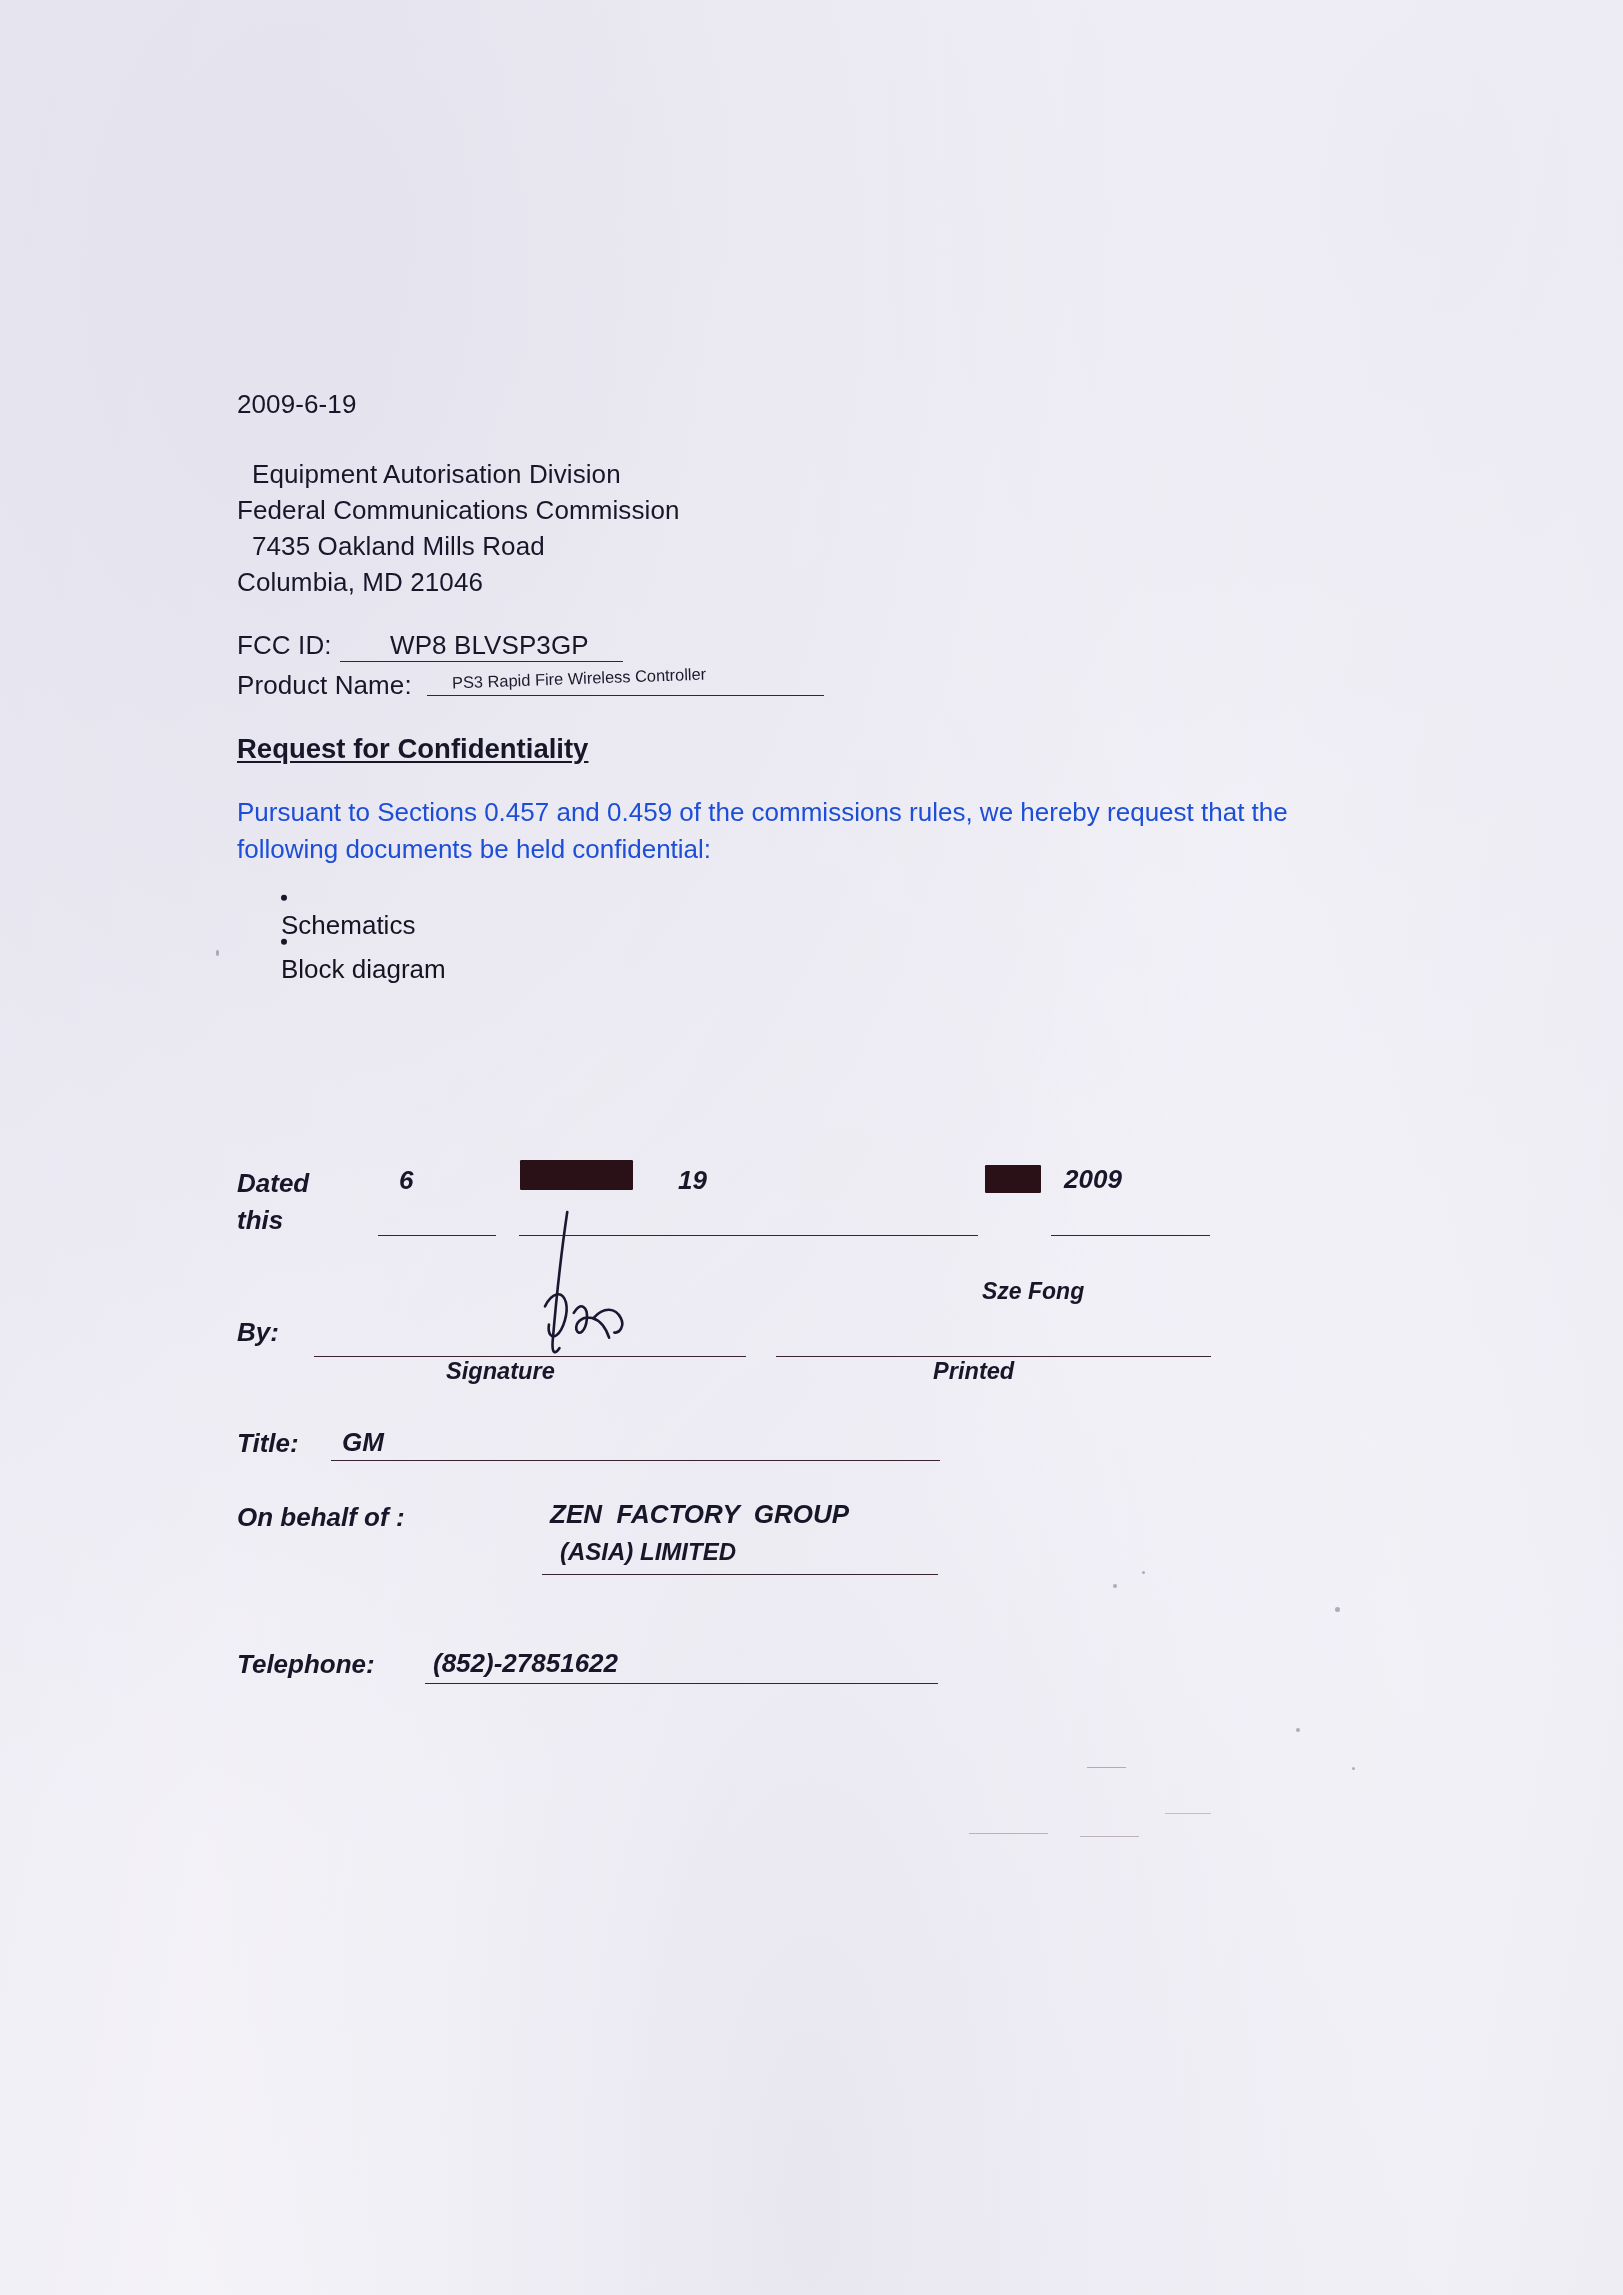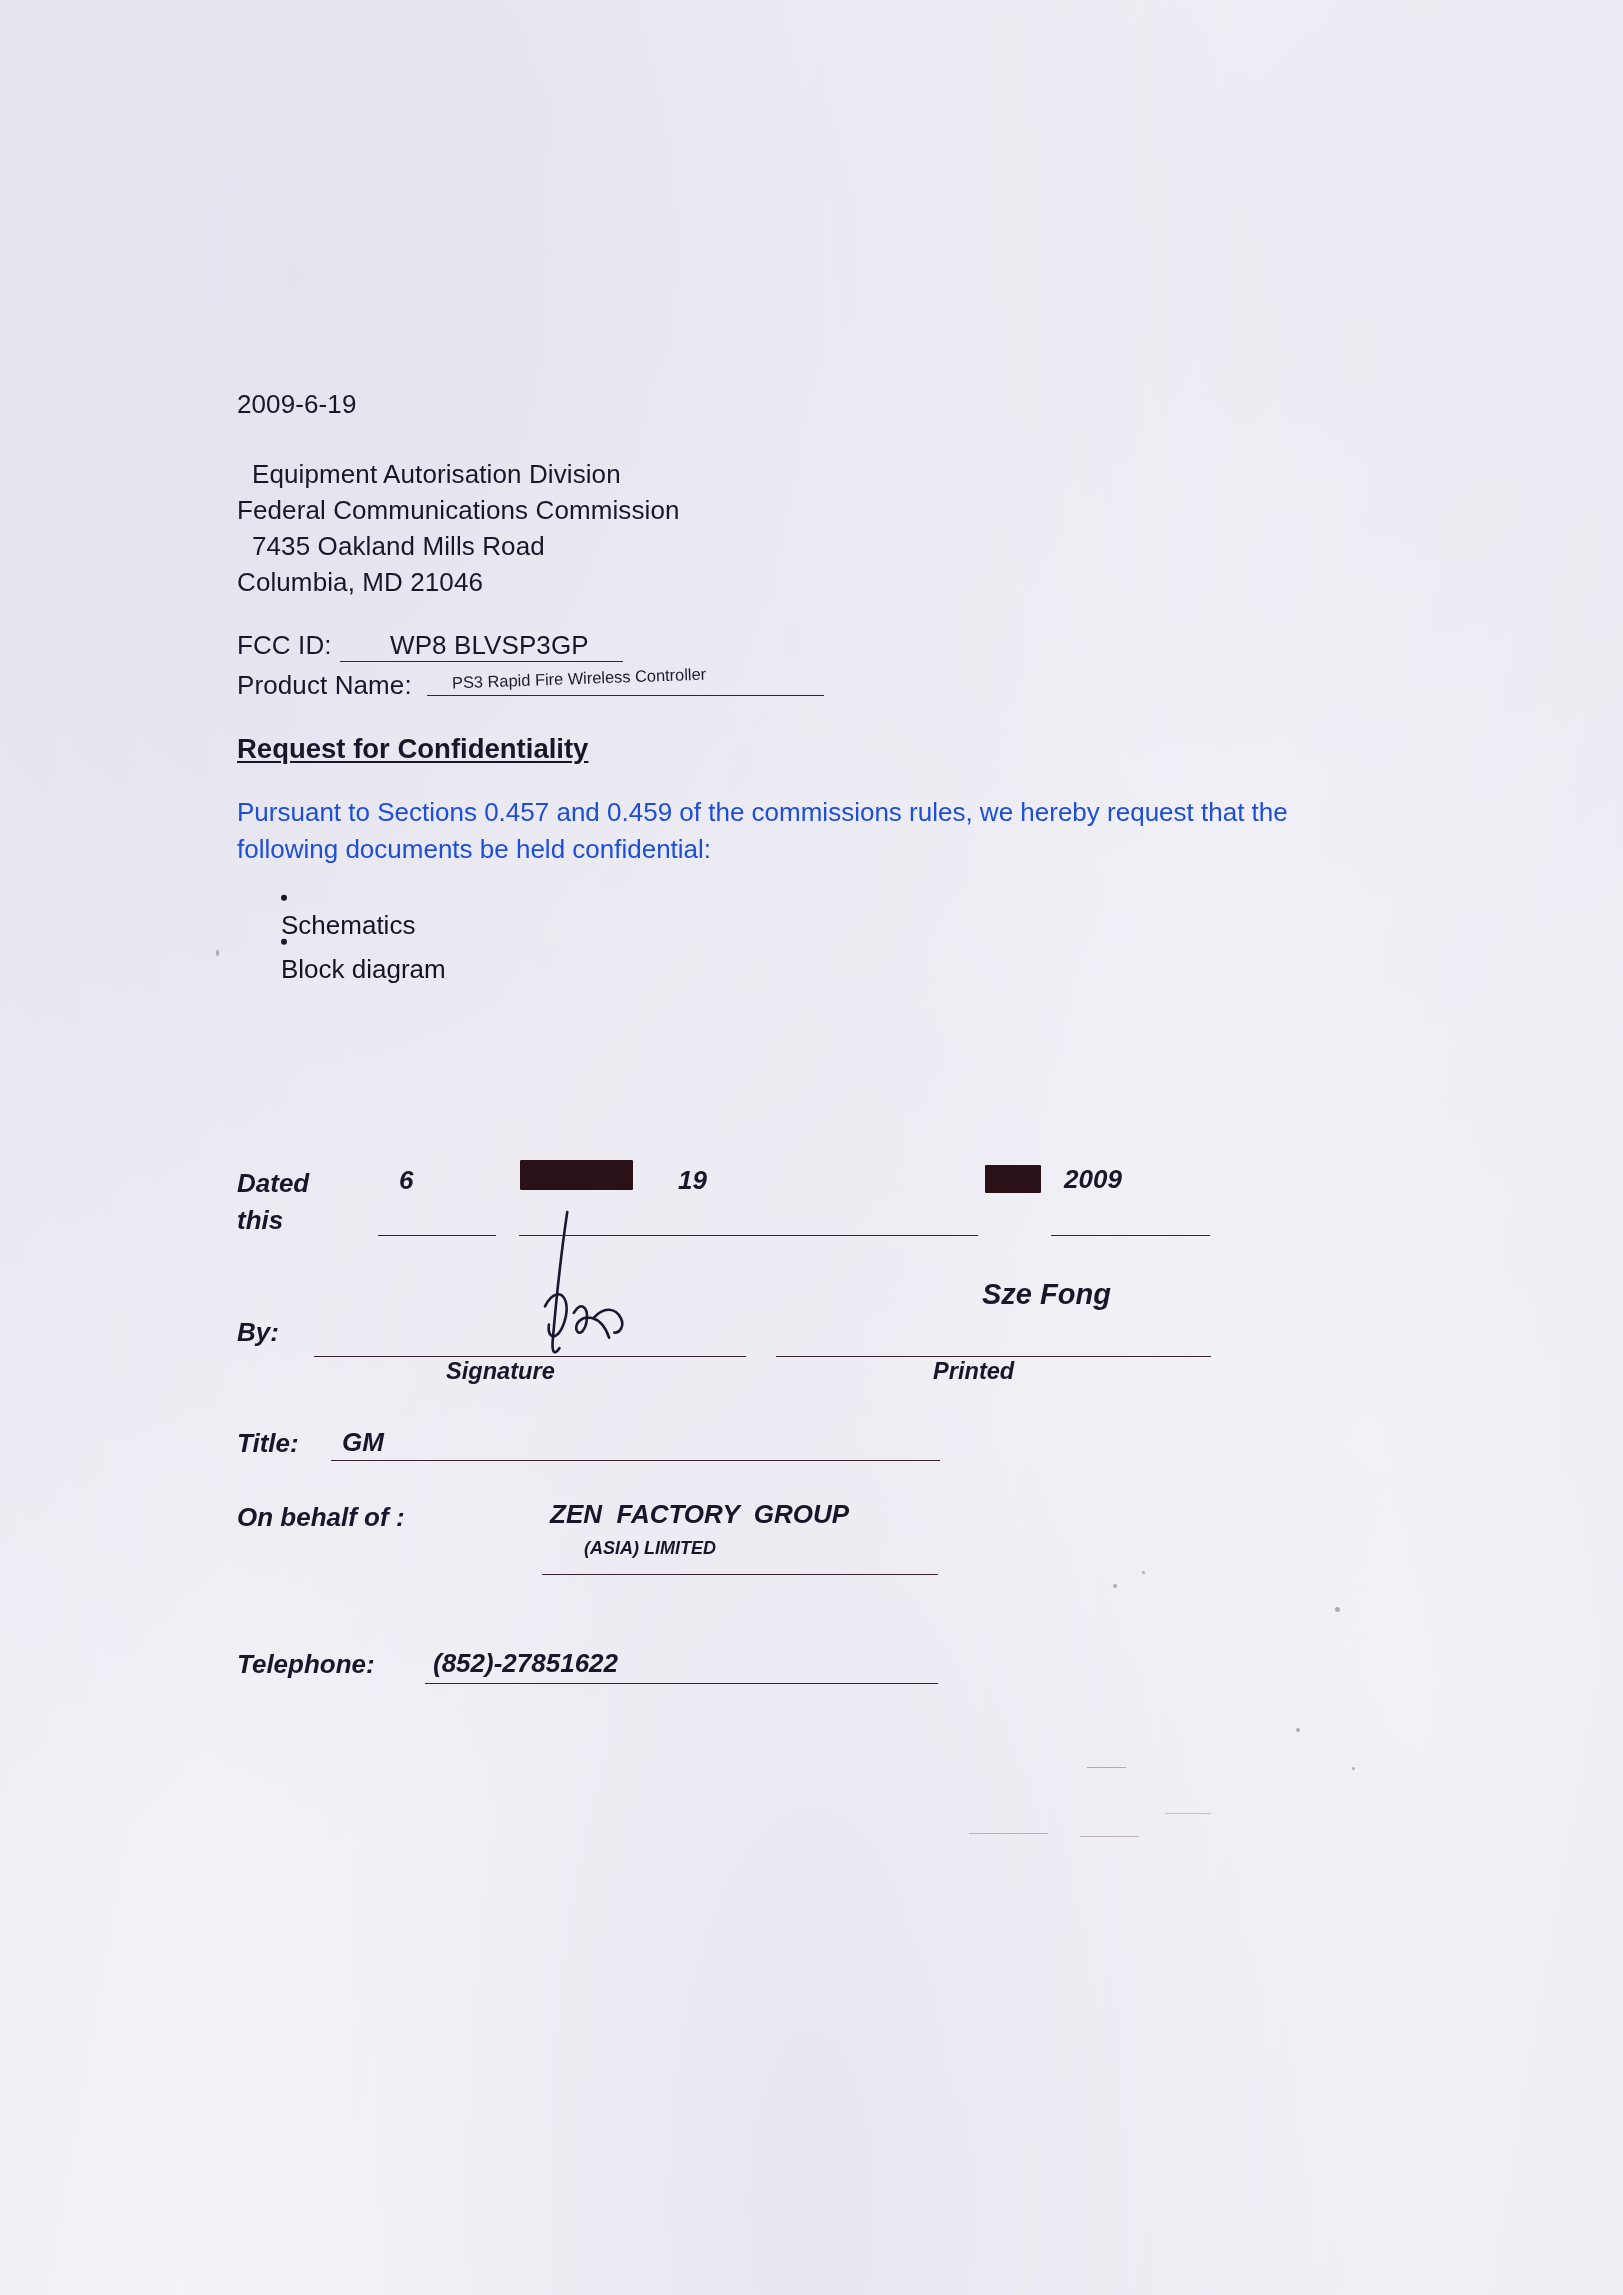--- a/index.html
+++ b/index.html
@@ -174,31 +174,31 @@
     <svg class="sig" style="left:511px; top:1208px; width:170px; height:177px;" viewBox="0 0 260 270">
       <path d="M86 6 C78 60, 70 130, 64 200 C62 220, 66 226, 74 214" fill="none" stroke="#1a1830" stroke-width="4" stroke-linecap="round"></path>
       <path d="M52 150 C62 130, 78 124, 84 144 C88 160, 80 186, 70 194 C62 200, 56 192, 58 178" fill="none" stroke="#1a1830" stroke-width="4" stroke-linecap="round"></path>
       <path d="M96 160 C106 142, 118 150, 116 170 C114 188, 104 196, 100 186 C98 176, 108 164, 124 168 C138 172, 146 186, 150 198" fill="none" stroke="#1a1830" stroke-width="4" stroke-linecap="round"></path>
       <path d="M126 168 C142 150, 160 152, 168 168 C174 180, 166 192, 158 190" fill="none" stroke="#1a1830" stroke-width="4" stroke-linecap="round"></path>
     </svg>
 
     <div class="rule" style="left:314px; top:1356px; width:432px;"></div>
     <div class="tx ital" style="left:446px; top:1358px; font-size:23.6px;">Signature</div>
 
-    <div class="tx ital" style="left:982px; top:1278px; font-size:29px;">Sze Fong</div>
+    <div class="tx ital" style="left:982px; top:1278px; font-size:23px;">Sze Fong</div>
     <div class="rule" style="left:776px; top:1356px; width:435px;"></div>
     <div class="tx ital" style="left:933px; top:1358px; font-size:23.6px;">Printed</div>
 
     <div class="tx ital" style="left:237px; top:1428px; font-size:26px;">Title:</div>
     <div class="tx ital" style="left:342px; top:1427px; font-size:26px;">GM</div>
     <div class="rule" style="left:331px; top:1460px; width:609px;"></div>
 
     <div class="tx ital" style="left:237px; top:1502px; font-size:26px;">On behalf of :</div>
     <div class="tx ital" style="left:550px; top:1499px; font-size:26px;">ZEN  FACTORY  GROUP</div>
-    <div class="tx ital" style="left:584px; top:1538px; font-size:18px;">(ASIA) LIMITED</div>
+    <div class="tx ital" style="left:560px; top:1538px; font-size:24px;">(ASIA) LIMITED</div>
     <div class="rule" style="left:542px; top:1574px; width:396px;"></div>
 
     <div class="tx ital" style="left:237px; top:1649px; font-size:26px;">Telephone:</div>
     <div class="tx ital" style="left:433px; top:1648px; font-size:26px;">(852)-27851622</div>
     <div class="rule" style="left:425px; top:1683px; width:513px;"></div>
 
     <div class="blob" style="left:1113px; top:1584px; width:3.9px; height:3.9px;"></div>
     <div class="blob" style="left:1142px; top:1571px; width:3.3px; height:3.3px;"></div>
     <div class="blob" style="left:1335px; top:1607px; width:4.6px; height:4.6px;"></div>
     <div class="blob" style="left:1296px; top:1728px; width:3.9px; height:3.9px;"></div>

